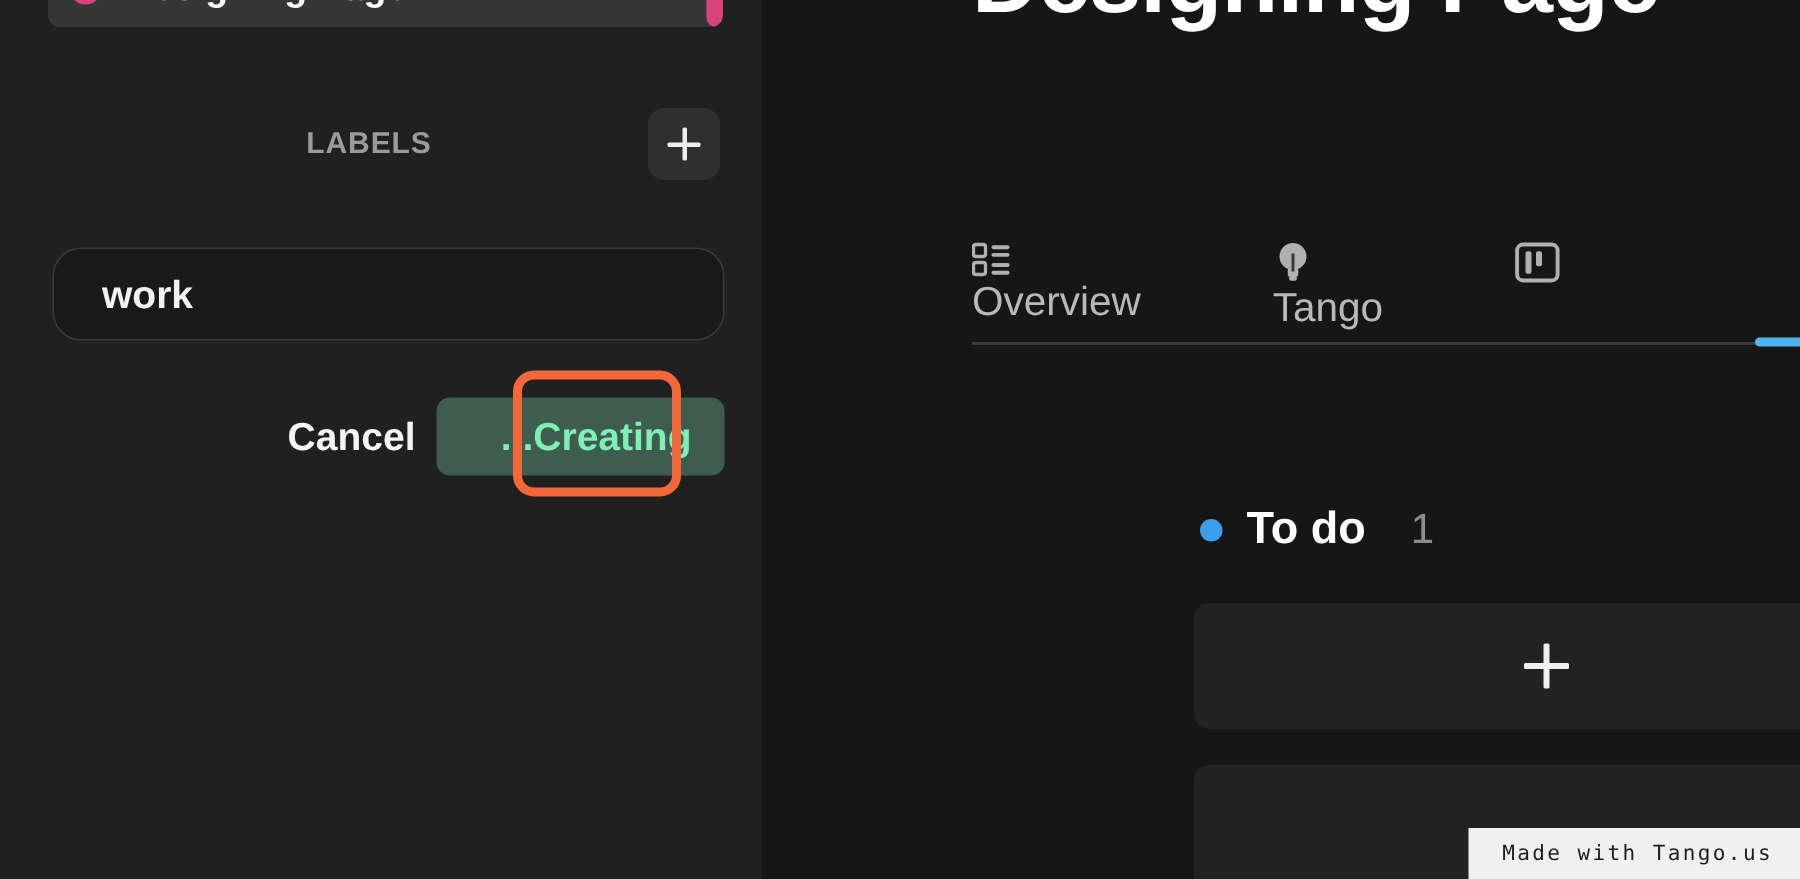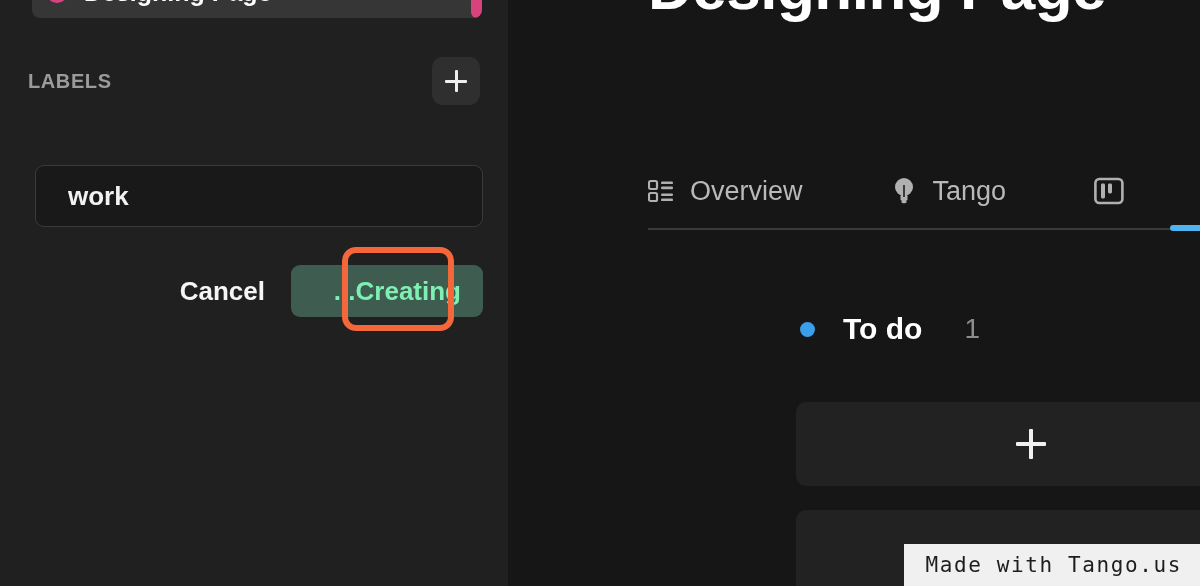--- a/index.html
+++ b/index.html
@@ -48,25 +48,26 @@
     position: absolute;
     right: 0; top: 0;
     width: 11px; height: 100%;
     background: #d8437d;
     border-radius: 6px 0 0 6px;
   }
 
   
   .labels-header {
     position: absolute;
-    left: 0; top: 51px;
+    left: 0; top: 66px;
     width: 508px;
     height: 60px;
     display: flex; align-items: center;
-    padding: 0 28px 0 28px;
+    padding: 0 28px 0 60px;
+    text-align: center;
   }
   .labels-title {
     color: #9b9b9b;
     font-size: 20px;
     font-weight: 700;
     letter-spacing: 0.6px;
     flex: 1;
   }
   .add-label-btn {
     width: 48px; height: 48px;
@@ -87,39 +88,38 @@
   .add-label-btn .plus::before { left: 0; top: 9.5px; width: 22px; height: 3px; }
   .add-label-btn .plus::after { top: 0; left: 9.5px; width: 3px; height: 22px; }
 
   
   .label-input {
     position: absolute;
     left: 35px; top: 165px;
     width: 448px; height: 62px;
     background: #191919;
     border: 1px solid #3a3a3a;
-    border-radius: 9px;
+    border-radius: 19px;
     color: #f2f2f2;
     font-family: "Liberation Sans", sans-serif;
     font-size: 26px;
     font-weight: 700;
     padding: 0 32px;
     outline: none;
   }
   .label-input::placeholder { color: #6a6a6a; font-weight: 400; }
 
   
   .actions {
     position: absolute;
     left: 0; top: 256px;
     width: 508px;
     height: 70px;
     display: flex; align-items: center; justify-content: flex-end;
     padding-right: 25px;
-    gap: 12px;
   }
   .cancel-btn {
     background: none; border: none;
     color: #f5f5f5;
     font-family: "Liberation Sans", sans-serif;
     font-size: 26px; font-weight: 700;
     cursor: pointer;
     padding: 8px 14px;
   }
   .creating-btn {
@@ -168,28 +168,27 @@
   
   .tabbar {
     position: absolute;
     left: 140px; top: 152px;
     width: 700px;
     height: 78px;
     display: flex; align-items: center;
     gap: 0;
   }
   .tab {
-    display: flex; align-items: center;
-    gap: 16px;
+    display: flex; align-items: flex-start;
     height: 62px;
     padding: 0 0 0 0;
     margin-right: 88px;
     cursor: pointer;
     position: relative;
-    background: none; border: none;
+    background: none; border: none; flex-direction: column;
   }
   .tab-label {
     color: #b9b9b9;
     font-size: 27px;
     font-weight: 400;
     white-space: nowrap;
   }
   .tab.active .tab-label { color: #ffffff; }
   .tab-icon { display: flex; align-items: center; justify-content: center; }
 
@@ -204,23 +203,23 @@
     position: absolute;
     left: 662px; top: 225px;
     width: 52px; height: 6px;
     background: #4fb3ef;
     border-radius: 3px;
   }
 
   
   .column-header {
     position: absolute;
-    left: 292px; top: 312px;
+    left: 292px; top: 336px;
     display: flex; align-items: center;
-    gap: 28px;
+    gap: 16px;
     justify-content: space-between;
   }
   .column-dot {
     width: 15px; height: 15px; border-radius: 50%;
     background: #3b9ee8;
   }
   .column-title {
     color: #ffffff;
     font-size: 30px;
     font-weight: 700;
@@ -260,21 +259,21 @@
     border-radius: 10px;
   }
 
   
   .watermark {
     position: absolute;
     right: 0; bottom: 0;
     background: #f0f0f0;
     color: #1d1d1d;
     font-family: "DejaVu Sans Mono", monospace;
-    font-size: 21px;
+    font-size: 14px;
     letter-spacing: 1.6px;
     padding: 9px 18px 9px 22px;
     white-space: nowrap;
   }
 </style>
 </head>
 <body>
 
 <div class="app">
 

